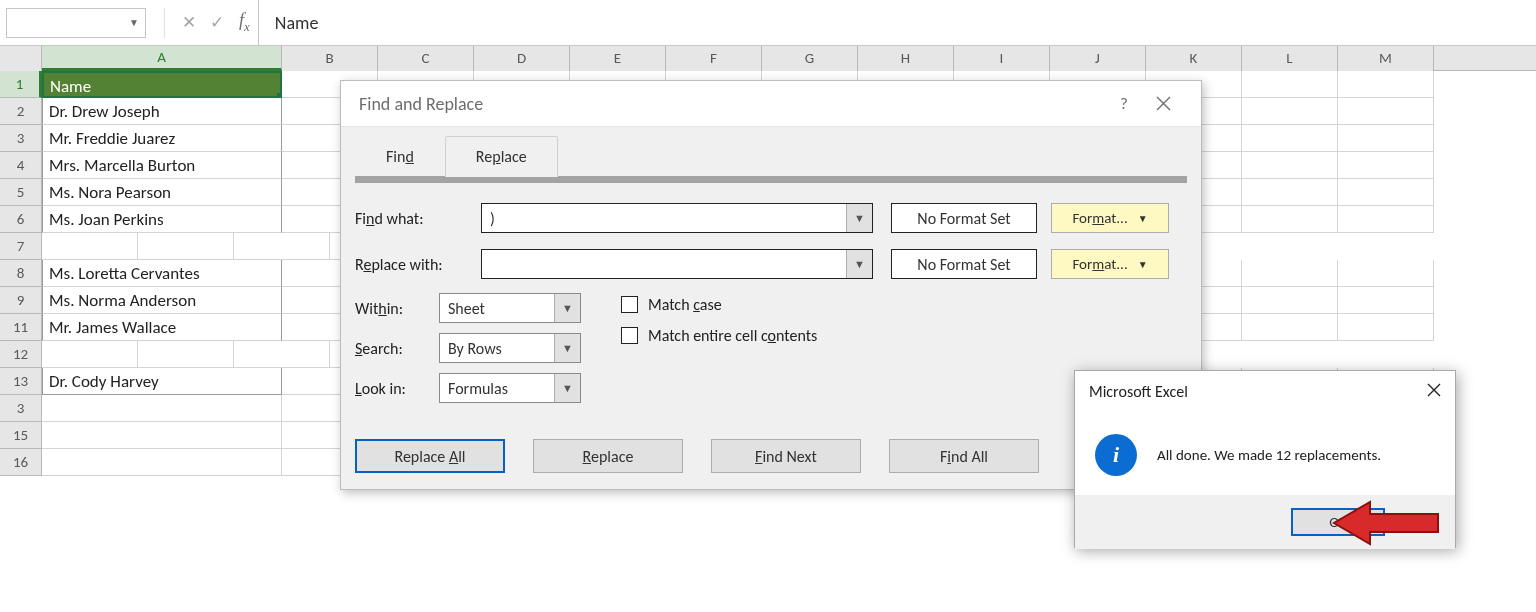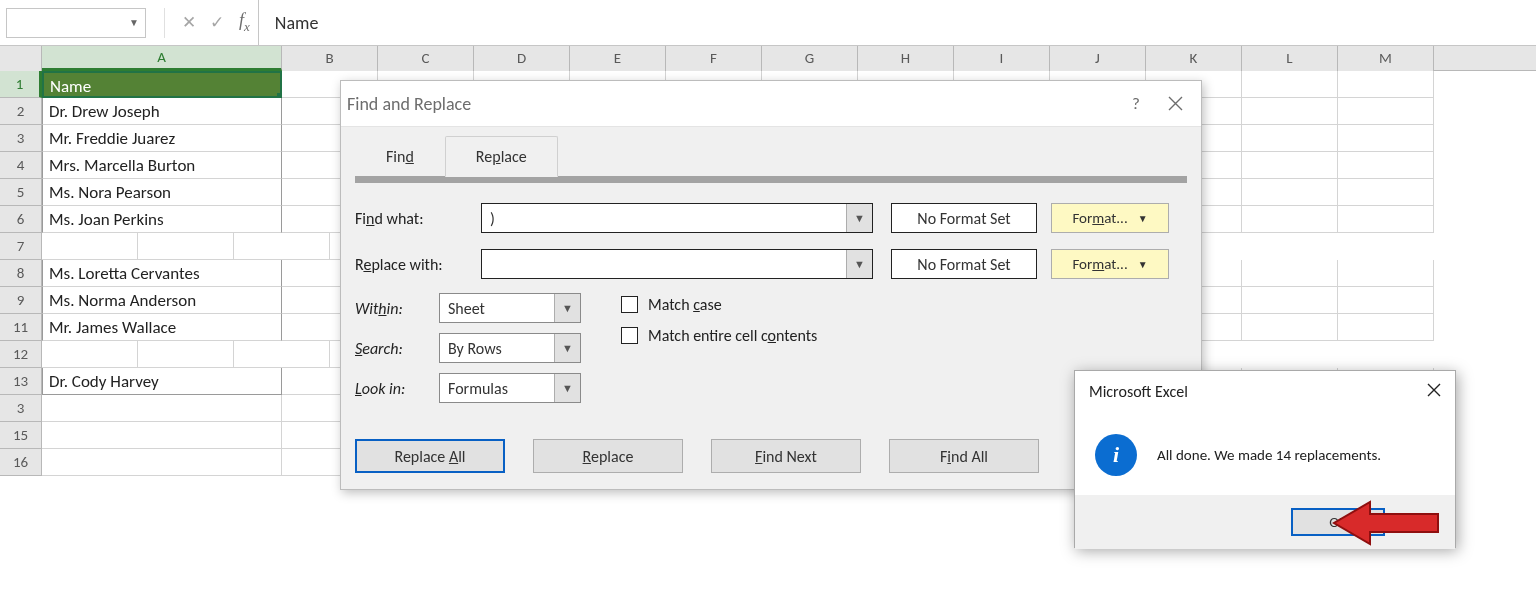--- a/index.html
+++ b/index.html
@@ -176,21 +176,21 @@
     height: 410px;
     background: #f0f0f0;
     border: 1px solid #bcbcbc;
     box-shadow: 2px 3px 10px rgba(0,0,0,0.25);
     z-index: 10;
   }
   .dlg-titlebar {
     height: 46px;
     display: flex;
     align-items: center;
-    padding: 0 6px;
+    padding: 0 18px;
     background: #fff;
     border-bottom: 1px solid #e4e4e4;
   }
   .dlg-title {
     font-size: 18px;
     color: #6d6d6d;
   }
   .dlg-help {
     margin-left: auto;
     color: #6d6d6d;
@@ -292,21 +292,21 @@
     align-items: flex-start;
     margin-top: 8px;
   }
   .opt-left { }
   .opt-mini {
     display: flex;
     align-items: center;
     margin-bottom: 10px;
     height: 30px;
   }
-  .opt-mini .form-label { width: 84px; font-size: 16px; font-style: italic; }
+  .opt-mini .form-label { width: 84px; font-size: 16px; }
   .opt-mini .combo { width: 142px; border: 1px solid #8a8a8a; }
   .opt-right { padding-top: 2px; }
   .chk {
     display: flex;
     align-items: center;
     margin-bottom: 12px;
     font-size: 16px;
     color: #222;
   }
   .chk-box {
@@ -799,21 +799,21 @@
   <div class="msg-title">
     <span>Microsoft Excel</span>
     <span class="msg-close">
       <svg width="14" height="14" viewBox="0 0 14 14">
           <path d="M1 1 L13 13 M13 1 L1 13" stroke="#222" stroke-width="1.4"></path>
         </svg>
     </span>
   </div>
   <div class="msg-body">
     <div class="info-icon">i</div>
-    <div class="msg-text">All done. We made 14 replacements.</div>
+    <div class="msg-text">All done. We made 12 replacements.</div>
   </div>
   <div class="msg-btns">
     <div class="msg-ok">OK</div>
   </div>
 </div>
 
 <div class="arrow">
   <svg width="110" height="46" viewBox="0 0 110 46">
     <path d="M108 14 L40 14 L40 2 L4 23 L40 44 L40 32 L108 32 Z" fill="#d82a2a" stroke="#8f0f0f" stroke-width="2"></path>
   </svg>

